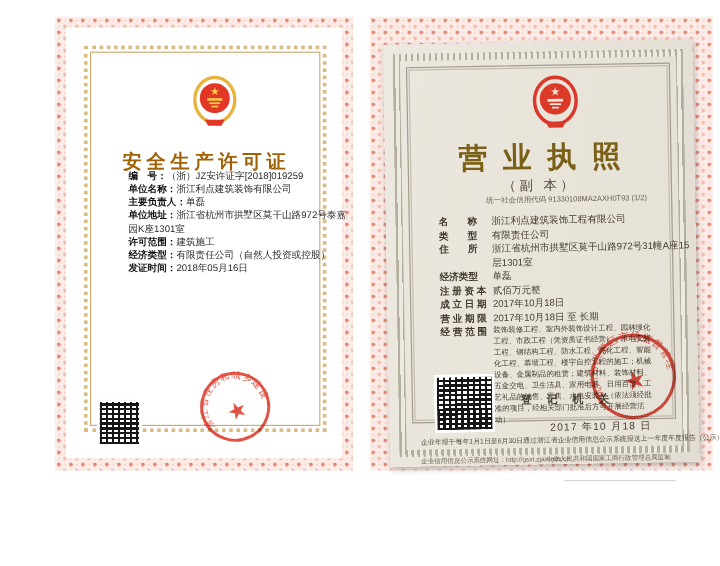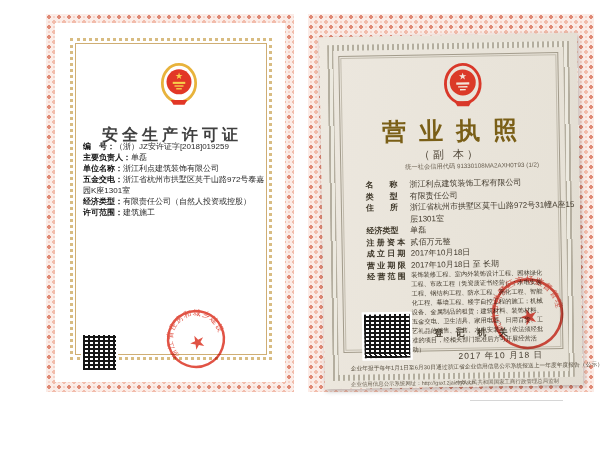--- a/index.html
+++ b/index.html
@@ -21,22 +21,22 @@
       repeating-linear-gradient(90deg,#161616 0 2px,transparent 2px 5px);}
   .stamp{mix-blend-mode:multiply;opacity:.88;}
 
   
   .cert-left{left:46px;top:14px;width:248px;height:378px;}
   .cert-left .inner-white{position:absolute;left:9px;top:9px;right:9px;bottom:10px;background:#ffffff;}
   .gold-outer{position:absolute;left:15px;top:15px;right:13px;bottom:22px;border:3px dotted #d8bc82;background:#fff;}
   .gold-inner{position:absolute;left:2px;top:2px;right:2px;bottom:2px;border:1px solid #cfae74;}
   .l-emblem{left:103px;top:38px;width:42px;height:50px;}
   .l-title{left:0;top:102px;width:100%;text-align:center;font-size:16px;font-weight:bold;
-           letter-spacing:4px;text-indent:4px;color:#404040;}
-  .l-fields{left:28px;top:118px;width:188px;font-size:8px;line-height:11px;color:#2a2a2a;}
+           letter-spacing:4px;text-indent:4px;color:#a16207;}
+  .l-fields{left:52px;top:118px;width:188px;font-size:8px;line-height:11px;color:#2a2a2a;}
   .l-fields .lab{font-weight:bold;color:#111;}
   .l-qr{left:26px;top:310px;width:33px;height:35px;}
   .l-stamp{left:110px;top:285px;width:62px;height:62px;transform:rotate(-26deg);}
 
   
   .photo-right{left:308px;top:14px;width:286px;height:378px;}
   .paper{position:absolute;left:14px;top:21px;width:258px;height:352px;transform:rotate(-1deg);
          background:linear-gradient(100deg,#eee9e0 0%,#e7e2d8 60%,#e2ddd2 100%);
          box-shadow:1px 2px 5px rgba(0,0,0,.28);}
   .silver{position:absolute;left:8px;top:8px;right:8px;bottom:8px;
@@ -84,25 +84,26 @@
         <rect x="21" y="30" width="18" height="3" fill="#f7d04b"></rect>
         <rect x="23.5" y="35" width="13" height="2" fill="#f7d04b"></rect>
         <rect x="26" y="39" width="8" height="2" fill="#f7d04b"></rect>
         <path d="M18 56 h24 l-4 7 h-16 z" fill="#e23726"></path>
       </svg>
 
       <div class="abs l-title">安全生产许可证</div>
 
       <div class="abs l-fields">
         <div><span class="lab">编　号：</span><span>（浙）JZ安许证字[2018]019259</span></div>
+        <div><span class="lab">单位名称：</span><span>浙江利点建筑装饰有限公司</span></div>
         <div><span class="lab">主要负责人：</span><span>单磊</span></div>
-        <div><span class="lab">单位名称：</span><span>浙江利点建筑装饰有限公司</span></div>
-        <div><span class="lab">五金交电：</span><span>浙江省杭州市拱墅区莫干山路972号泰嘉园K座1301室</span></div>
+        <div><span class="lab">单位地址：</span><span>浙江省杭州市拱墅区莫干山路972号泰嘉园K座1301室</span></div>
+        <div><span class="lab">许可范围：</span><span>建筑施工</span></div>
         <div><span class="lab">经济类型：</span><span>有限责任公司（自然人投资或控股）</span></div>
-        <div><span class="lab">许可范围：</span><span>建筑施工</span></div>
+        <div><span class="lab">发证时间：</span><span>2018年05月16日</span></div>
       </div>
 
       <div class="abs l-qr qr"></div>
 
       <svg class="abs l-stamp stamp" viewBox="0 0 100 100">
         <circle cx="50" cy="50" r="45" fill="none" stroke="#dd3b2b" stroke-width="4"></circle>
         <defs>
             <path id="arcL" d="M 14,62 A 38,38 0 1 1 86,62" fill="none"></path>
           </defs>
         <text font-size="12.5" fill="#dd3b2b" letter-spacing="1.5">

